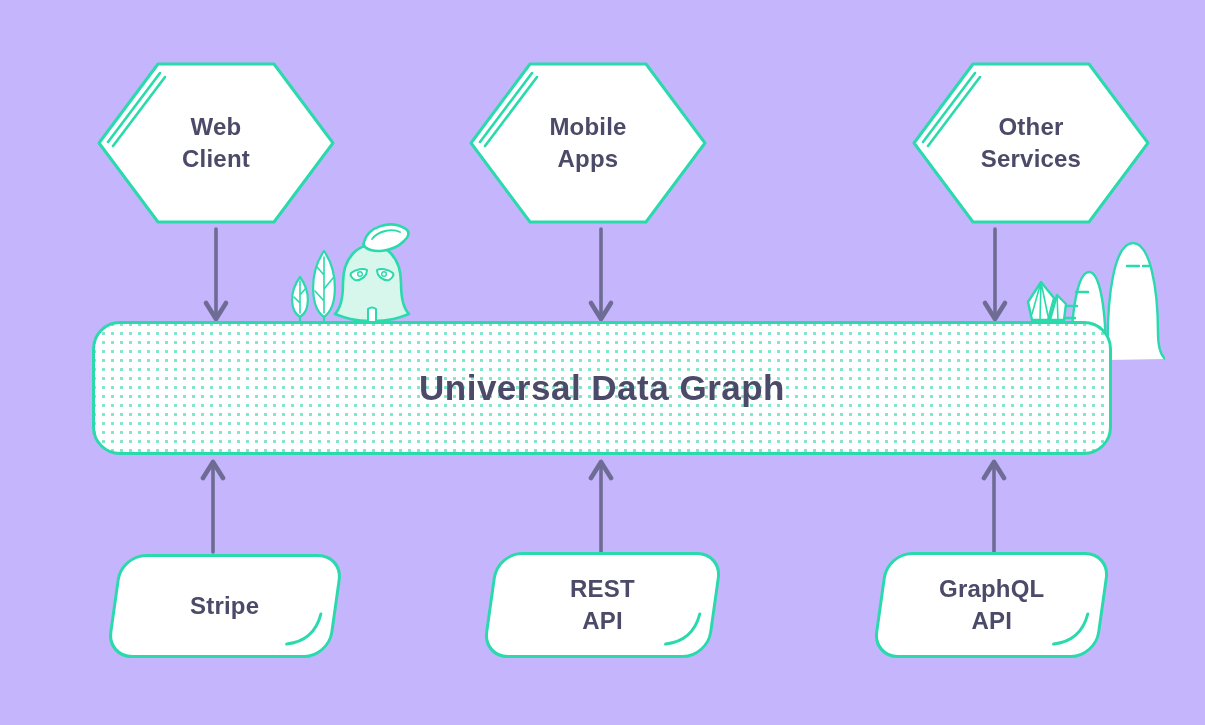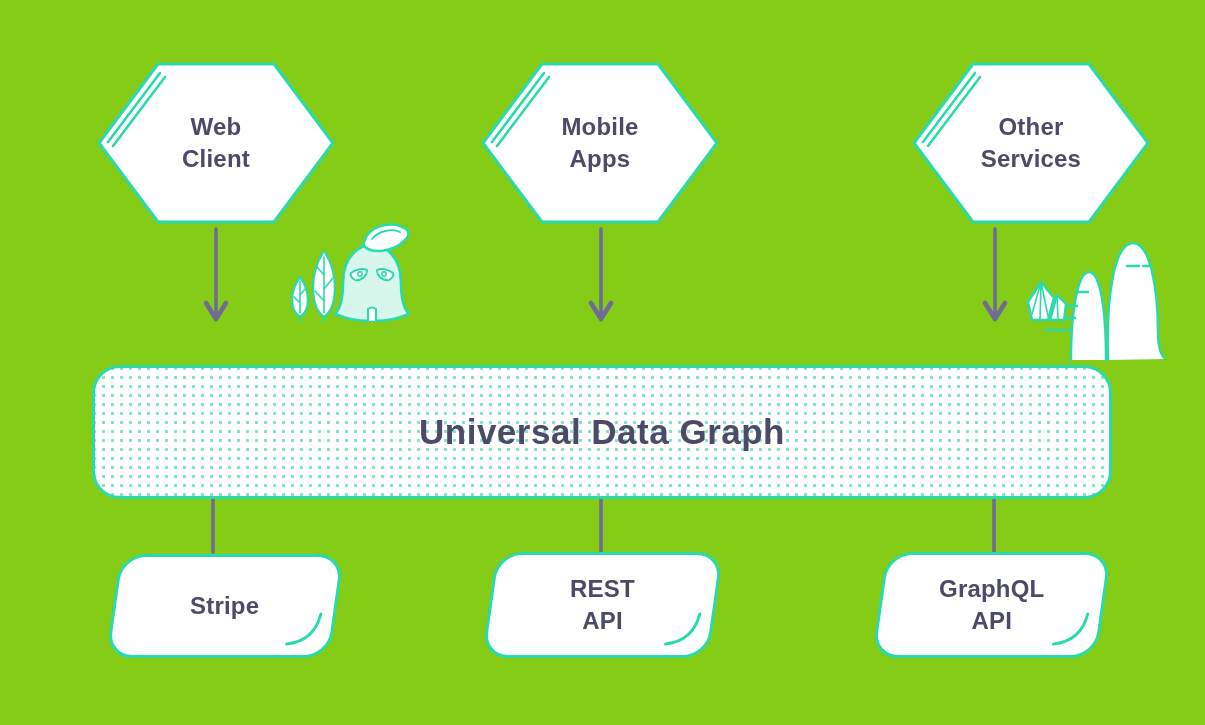--- a/index.html
+++ b/index.html
@@ -1,50 +1,50 @@
 <!DOCTYPE html>
 <html><head>
 <meta charset="utf-8">
 <style>
   html,body{margin:0;padding:0;background:#ffffff;}
   #canvas{
-    position:relative;width:1205px;height:725px;background:#84cc16;overflow:hidden;
+    position:relative;width:1205px;height:725px;background:#c4b5fd;overflow:hidden;
     font-family:"Liberation Sans",sans-serif;
   }
   
   .hexnode{position:absolute;top:60px;width:240px;height:166px;}
   .hexnode svg{position:absolute;left:0;top:0;width:100%;height:100%;}
   .hex-outline{fill:#ffffff;stroke:#2ADAAC;stroke-width:3;stroke-linejoin:round;}
   .hex-accent{fill:none;stroke:#2ADAAC;stroke-width:2.6;stroke-linecap:round;}
   .node-label{
     position:absolute;inset:0;display:flex;align-items:center;justify-content:center;
     text-align:center;white-space:pre-line;color:#4B4A68;
     font-weight:700;font-size:24px;line-height:1.32;letter-spacing:.2px;
   }
-  .hx1{left:96px;} .hx2{left:480px;} .hx3{left:911px;}
+  .hx1{left:96px;} .hx2{left:468px;} .hx3{left:911px;}
   
   .arrow{position:absolute;width:28px;height:96px;}
   .arrow svg{width:100%;height:100%;display:block;}
   .arrow-line{stroke:#6E6C94;stroke-width:3.6;stroke-linecap:round;}
   .arrow-head{fill:none;stroke:#6E6C94;stroke-width:4.6;stroke-linecap:round;stroke-linejoin:round;}
   .arrow.up{transform:rotate(180deg);}
   .a1{left:202px;top:227px;} .a2{left:587px;top:227px;} .a3{left:981px;top:227px;}
   .a4{left:199px;top:458px;} .a5{left:587px;top:458px;} .a6{left:980px;top:458px;}
   
   .deco{position:absolute;}
   .deco-mascot{left:278px;top:217px;width:140px;height:105px;}
   .deco-rocks{left:1015px;top:238px;width:150px;height:125px;}
   
   #udg-bar{
     position:absolute;left:92px;top:321px;width:1020px;height:134px;box-sizing:border-box;
     border:3px solid #2ADAAC;border-radius:28px;
     background-color:#ffffff;
     background-image:radial-gradient(circle,#7FE6CB 1.4px,rgba(255,255,255,0) 1.6px);
     background-size:9px 9px;background-position:4px 5px;
-    display:flex;align-items:center;justify-content:center;margin-top:44px;
+    display:flex;align-items:center;justify-content:center;
   }
   #bar-title{
     color:#4B4A68;font-weight:700;font-size:35px;letter-spacing:.5px;
   }
   
   .bnode{
     position:absolute;box-sizing:border-box;border:3px solid #2ADAAC;border-radius:26px;
     background:#ffffff;transform:skewX(-8deg);
     display:flex;align-items:center;justify-content:center;
   }

